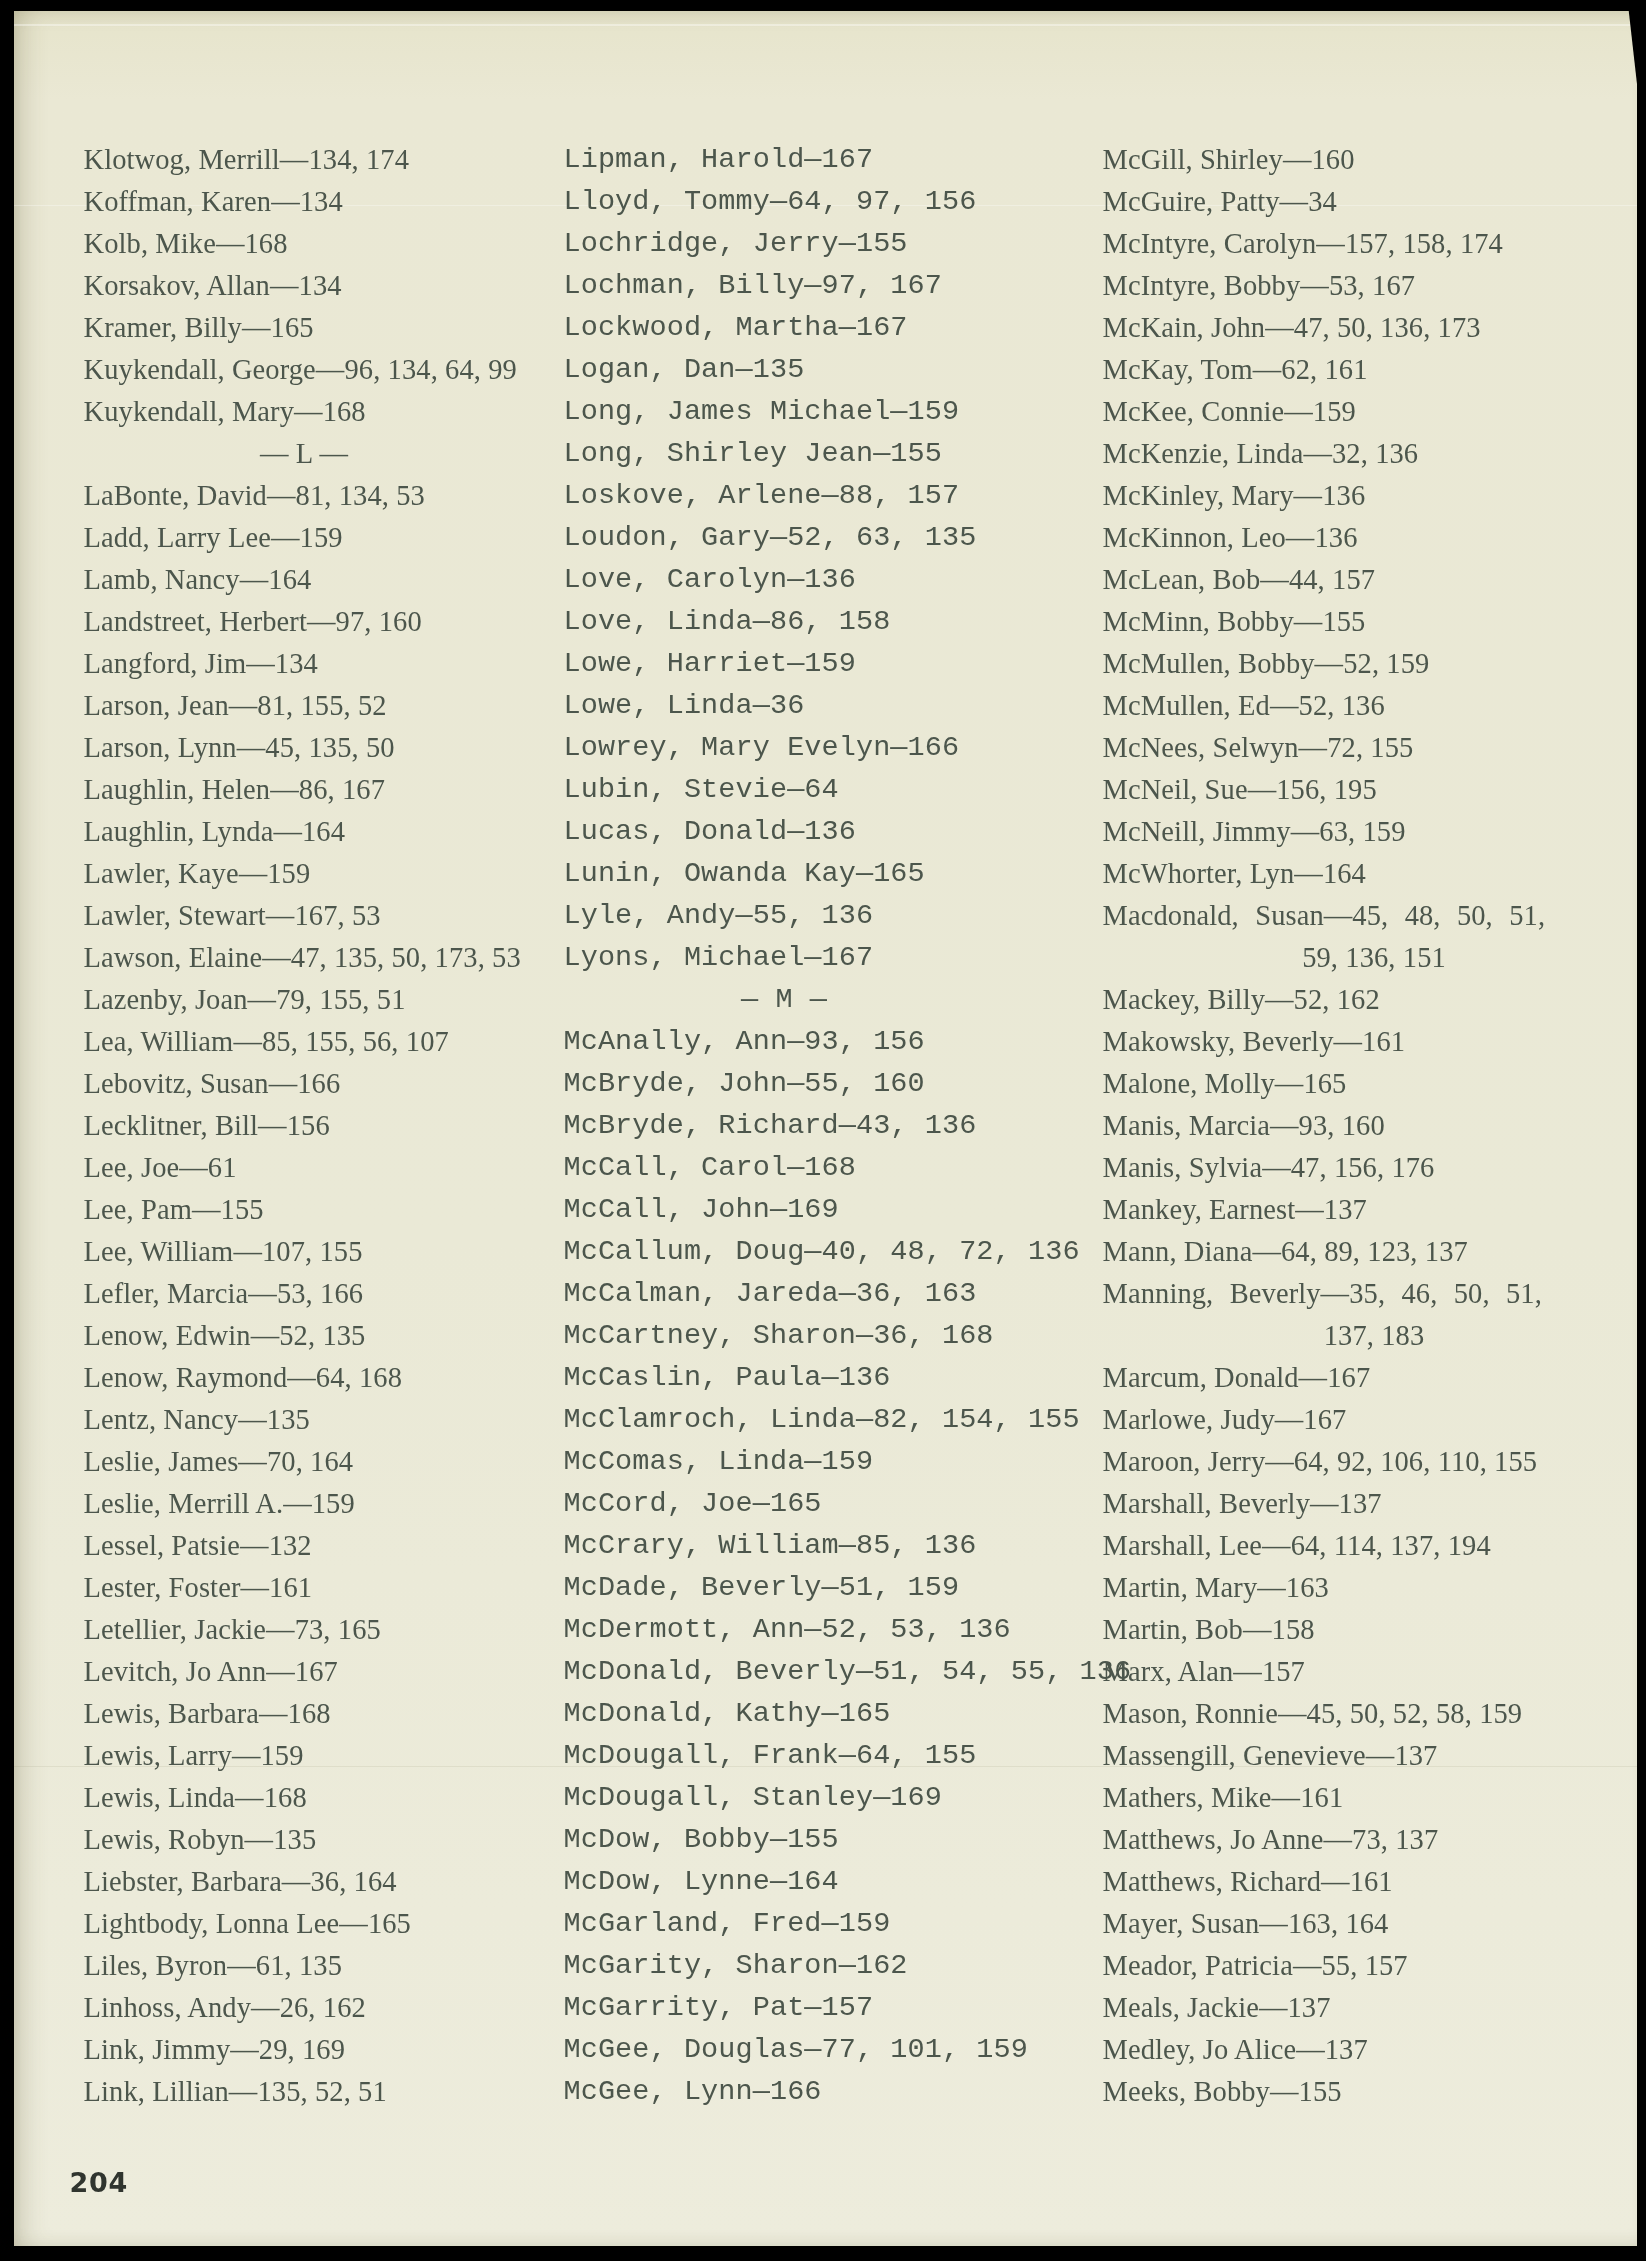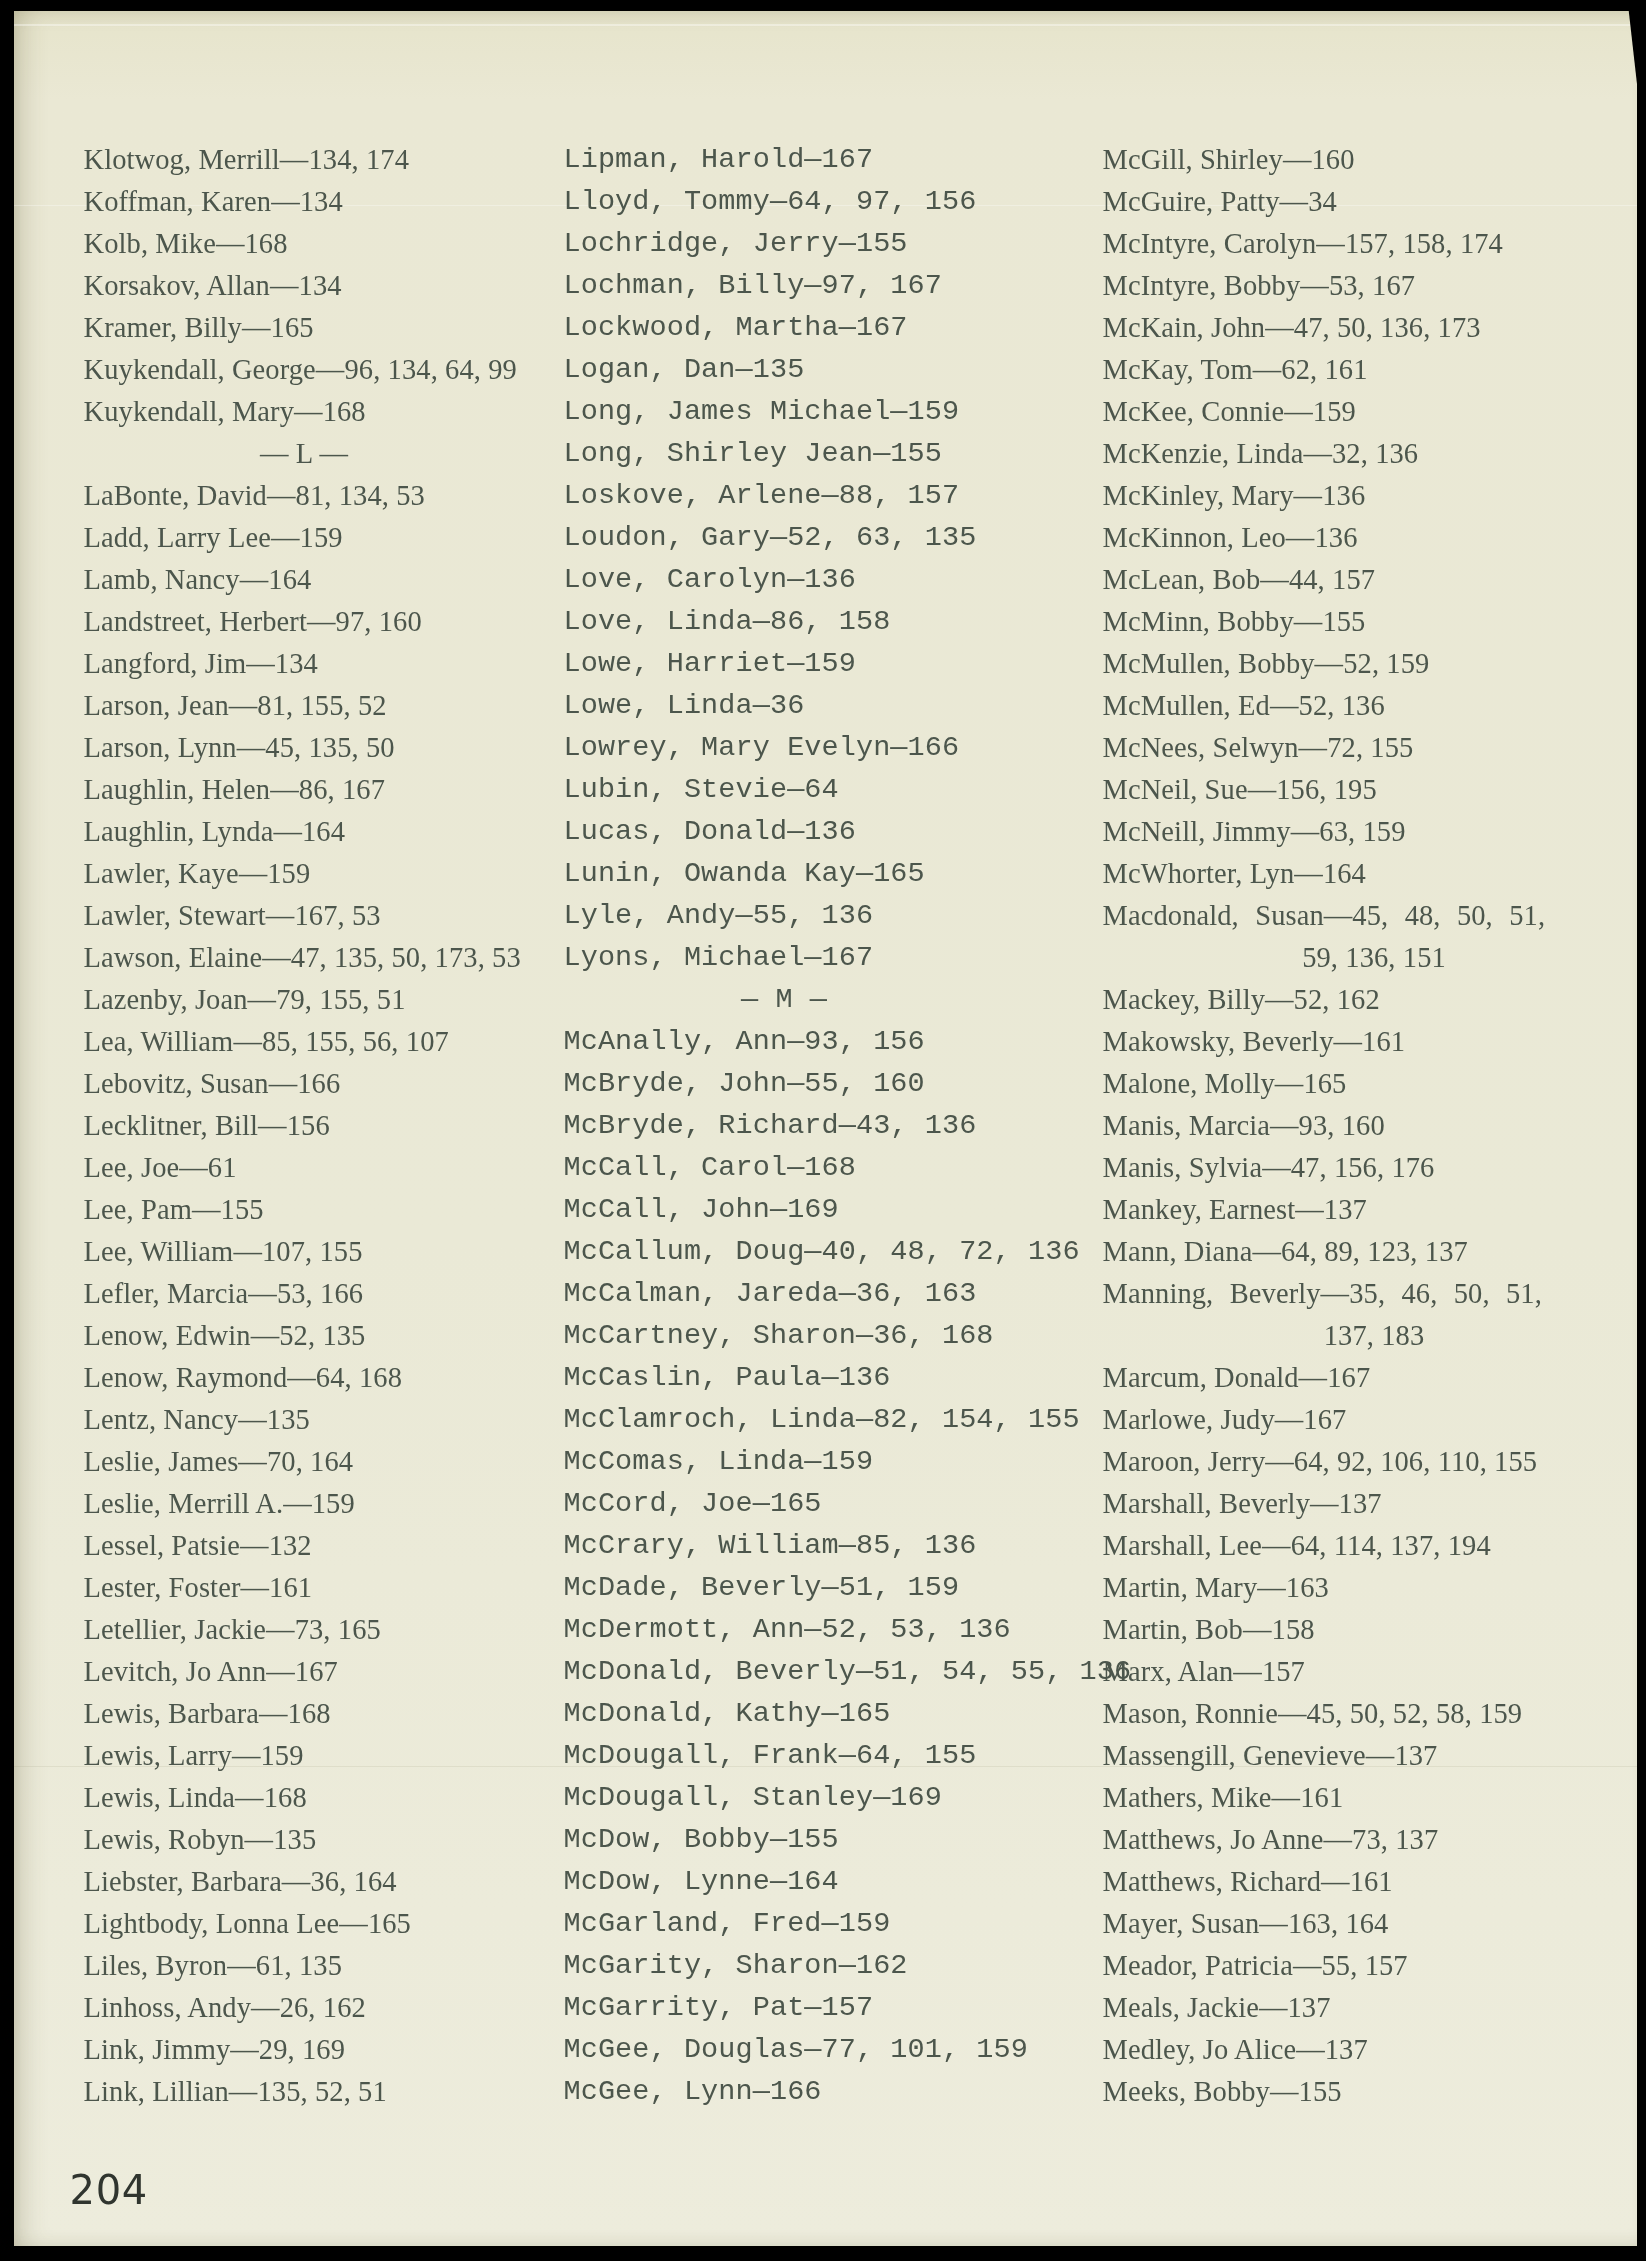--- a/index.html
+++ b/index.html
@@ -85,22 +85,22 @@
     word-spacing: 0.32em;
   }
   .col-1 { left: 550px; font-family: Liberation Mono, monospace; }
   .col-2 { left: 1089px; }
   .col-0 { left: 54px; margin-left: 16px; }
   .page-number {
     position: absolute;
     left: 56px;
     top: 2156px;
     font-family: "DejaVu Sans", "Liberation Sans", sans-serif;
-    font-weight: normal;
-    font-size: 40px;
+    font-weight: bold;
+    font-size: 27px;
     color: #30352f;
     letter-spacing: 0.7px;
   }
 </style>
 </head>
 <body>
 
 <div class="paper">
   <div class="scan-line-light"></div>
   <div class="scan-line-light2"></div>

